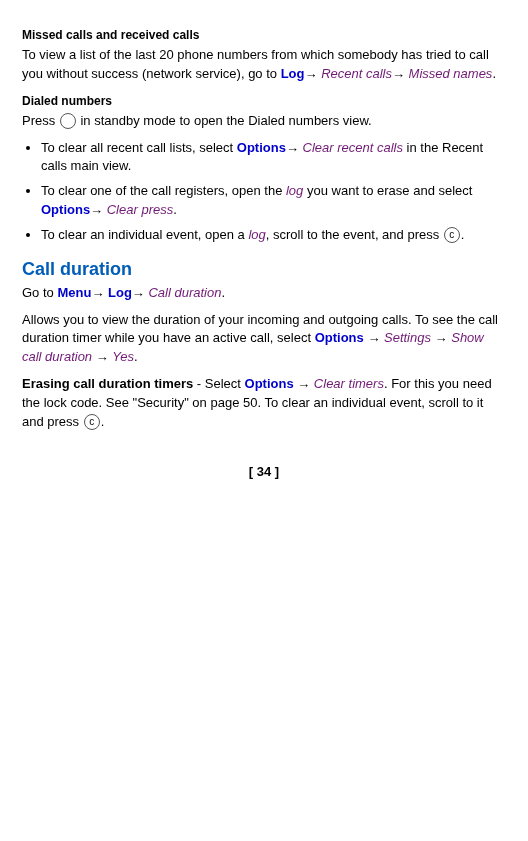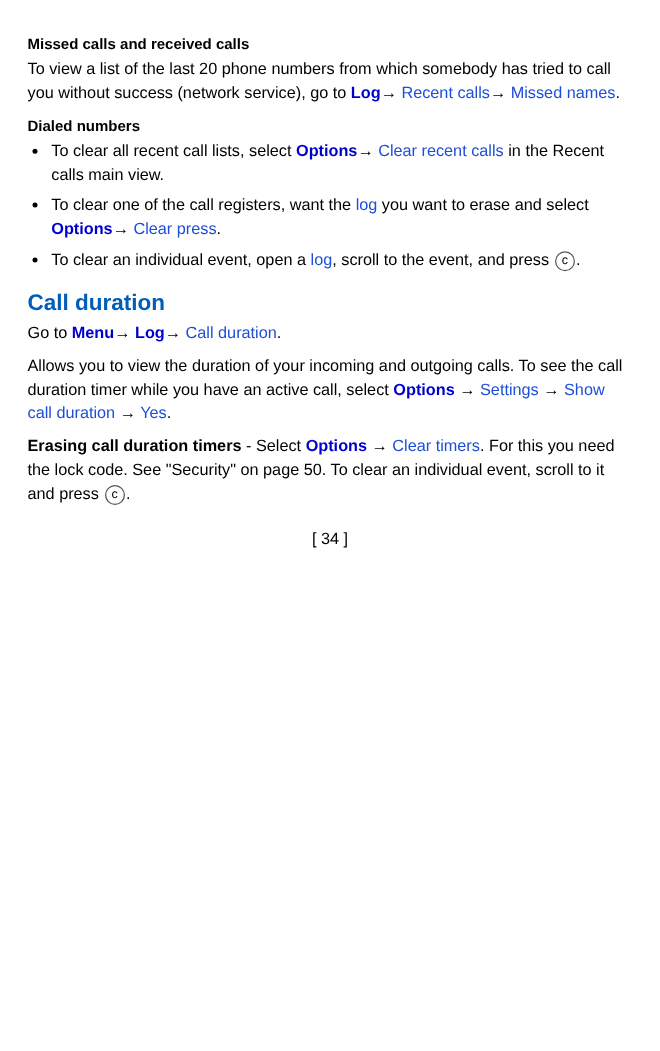--- a/index.html
+++ b/index.html
@@ -25,21 +25,22 @@
     .paragraph {
       font-size: 13px;
       line-height: 1.45;
       margin-bottom: 8px;
     }
     .highlight-blue {
       color: #0000cc;
       font-weight: bold;
     }
     .highlight-italic-blue {
-      color: #1d4ed8;
+      color: #701a75;
+      font-style: italic;
     }
     .bullet-list {
       margin-left: 19px;
       margin-bottom: 8px;
     }
     .bullet-list li {
       font-size: 13px;
       line-height: 1.45;
       margin-bottom: 6px;
       list-style-type: disc;
@@ -59,45 +60,48 @@
       border-radius: 50%;
       vertical-align: middle;
       margin: 0 1px;
       font-size: 10px;
       text-align: center;
       line-height: 14px;
     }
     .page-number {
       text-align: center;
       font-size: 13px;
-      margin-top: 18px;
-      font-weight: normal;
+      margin-top: 32px;
+      font-weight: bold;
     }
   </style>
 </head>
 <body>
 
 <div>
   <p class="section-heading">Missed calls and received calls</p>
   <p class="paragraph">
     <span>To view a list of the last 20 phone numbers from which somebody has tried to call you without success (network service), go to </span><span class="highlight-blue">Log</span><span>→ </span><span class="highlight-italic-blue">Recent calls</span><span>→ </span><span class="highlight-italic-blue">Missed names</span><span>.</span>
   </p>
 </div>
 
 <div>
   <p class="section-heading">Dialed numbers</p>
+  <p class="paragraph">
+    <span>Press </span><span class="inline-icon"></span><span> in standby mode to open the Dialed numbers view.</span>
+  </p>
 </div>
 
 <div>
   <ul class="bullet-list">
     <li>
       <span>To clear all recent call lists, select </span><span class="highlight-blue">Options</span><span>→ </span><span class="highlight-italic-blue">Clear recent calls</span><span> in the Recent calls main view.</span>
     </li>
     <li>
-      <span>To clear one of the call registers, want the </span><span class="highlight-italic-blue">log</span><span> you want to erase and select </span><span class="highlight-blue">Options</span><span>→ </span><span class="highlight-italic-blue">Clear press</span><span>.</span>
+      <span>To clear one of the call registers, open the </span><span class="highlight-italic-blue">log</span><span> you want to erase and select </span><span class="highlight-blue">Options</span><span>→ </span><span class="highlight-italic-blue">Clear press</span><span>.</span>
     </li>
     <li>
       <span>To clear an individual event, open a </span><span class="highlight-italic-blue">log</span><span>, scroll to the event, and press </span><span class="inline-icon">c</span><span>.</span>
     </li>
   </ul>
 </div>
 
 <div>
   <p class="big-heading">Call duration</p>
   <p class="paragraph">

